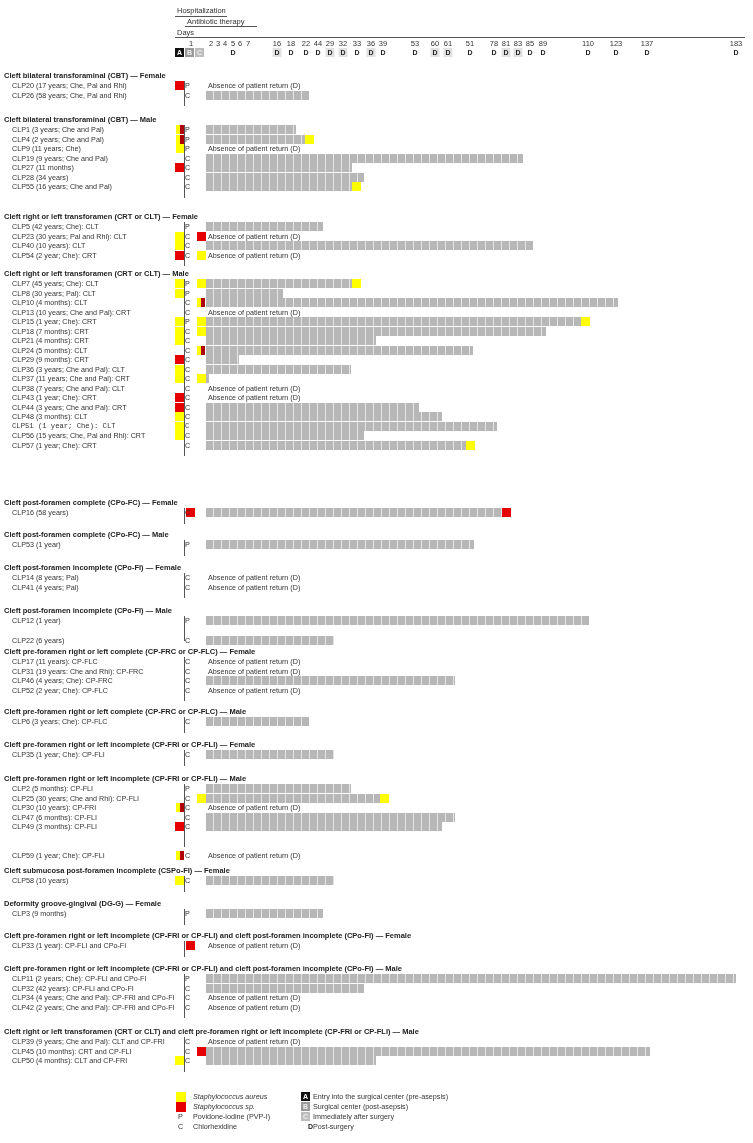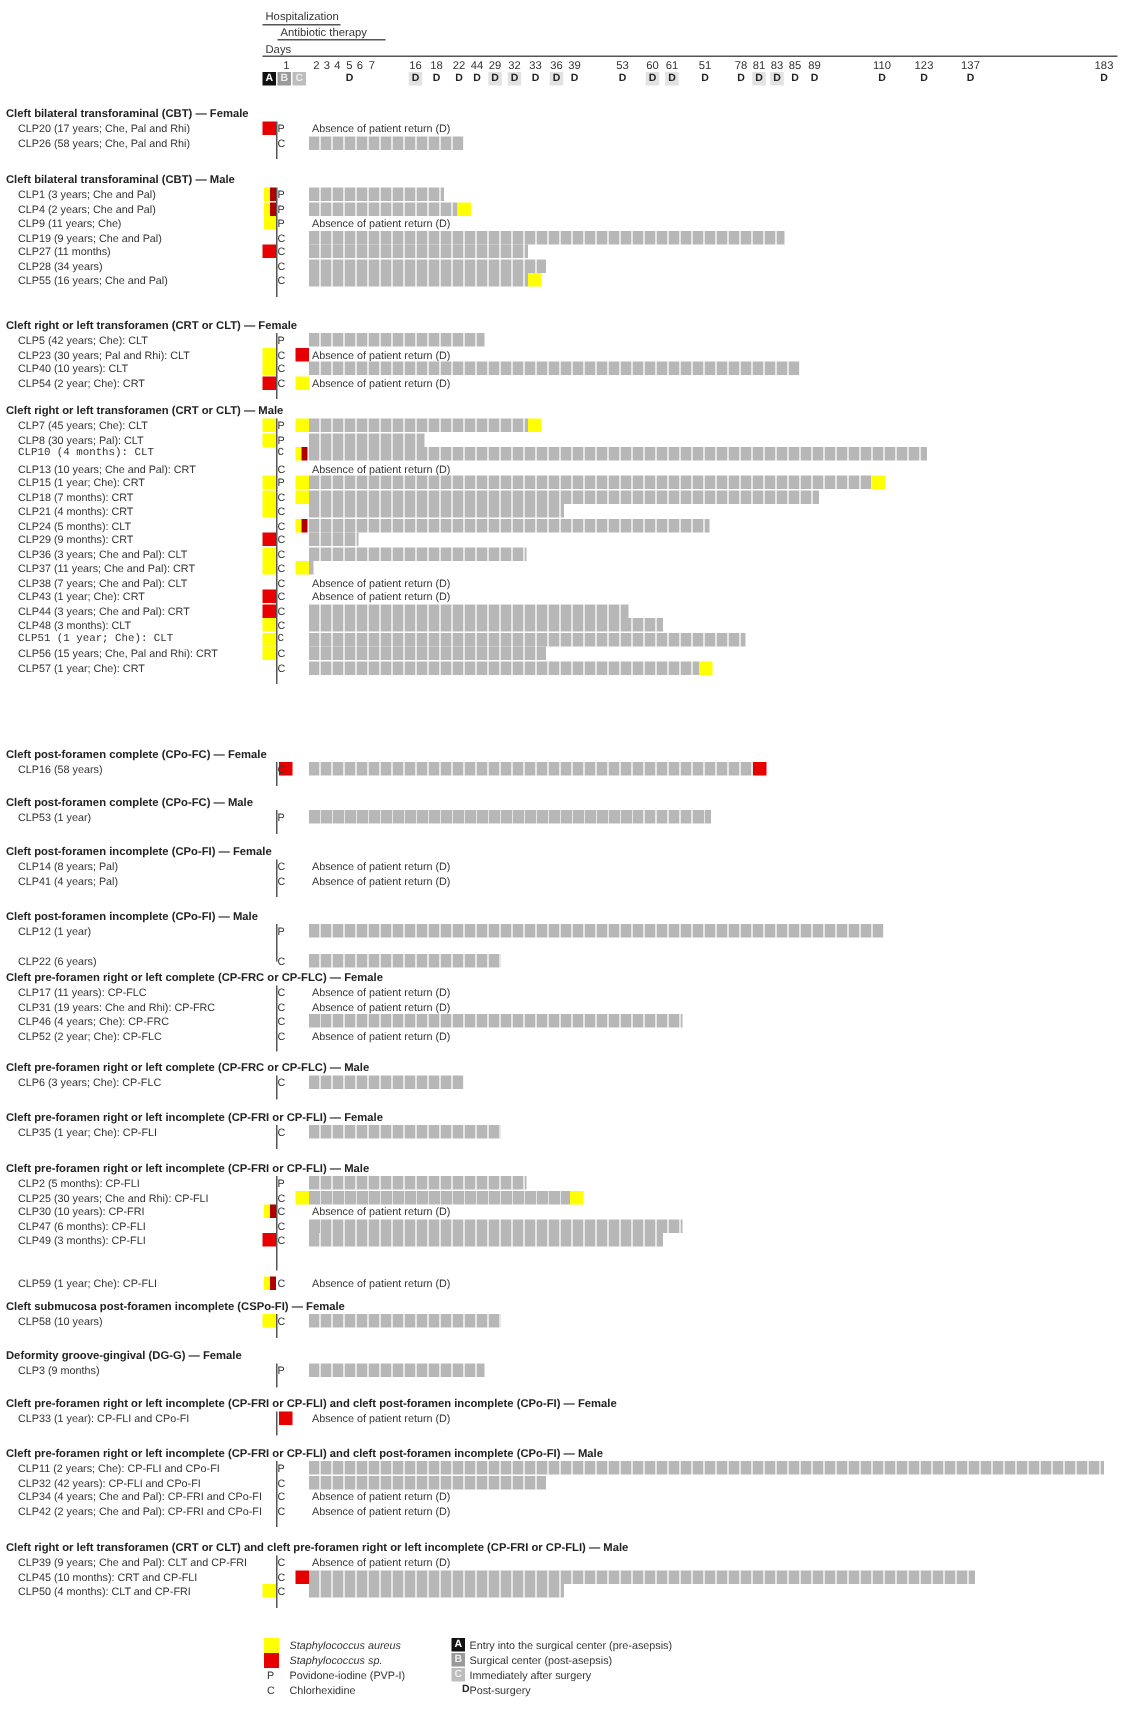--- a/index.html
+++ b/index.html
@@ -194,21 +194,21 @@
         <span class="bar" style="width:146px;"></span>
         <span class="cell y" style="left:197px;width:9px;"></span>
         <span class="cell y" style="left:352px;width:9px;"></span>
       </div>
       <div class="row" style="top:288.5px;">
         <span class="lbl">CLP8 (30 years; Pal): CLT</span>
         <span class="cell y" style="left:175px;width:9px;"></span>
         <span class="ag">P</span>
         <span class="bar" style="width:77px;"></span>
       </div>
-      <div class="row" style="top:298px;font-family:Liberation Mono, monospace;">
+      <div class="row" style="top:298px;">
         <span class="lbl">CLP10 (4 months): CLT</span>
         <span class="ag">C</span>
         <span class="bar" style="width:412px;"></span>
         <span class="cell y" style="left:197px;width:4px;"></span>
         <span class="cell dr" style="left:201px;width:4px;"></span>
       </div>
       <div class="row" style="top:307.5px;">
         <span class="lbl">CLP13 (10 years; Che and Pal): CRT</span>
         <span class="ag">C</span>
         <span class="note">Absence of patient return (D)</span>

